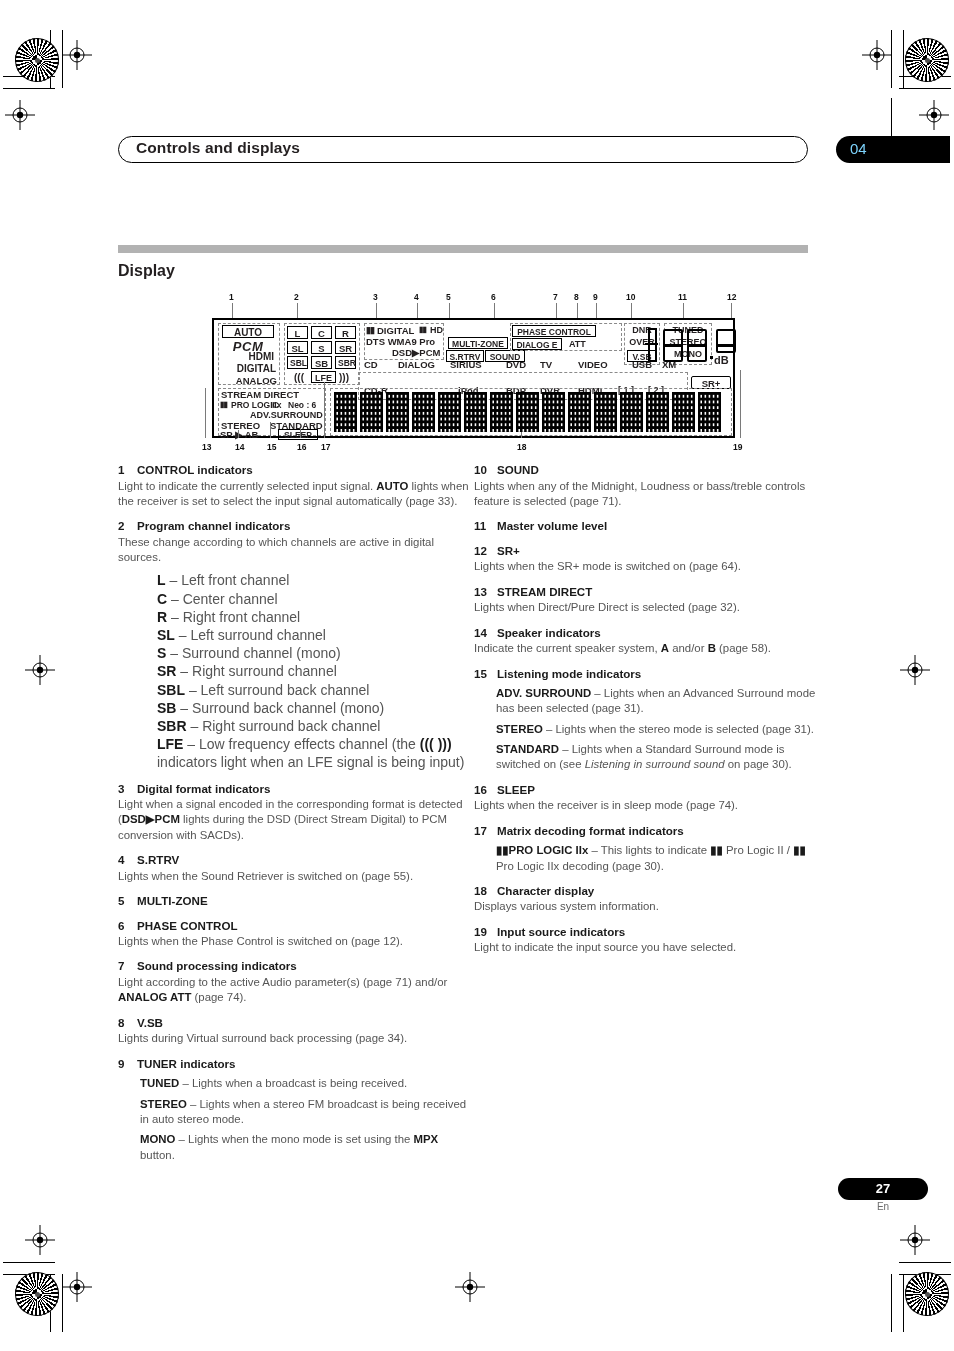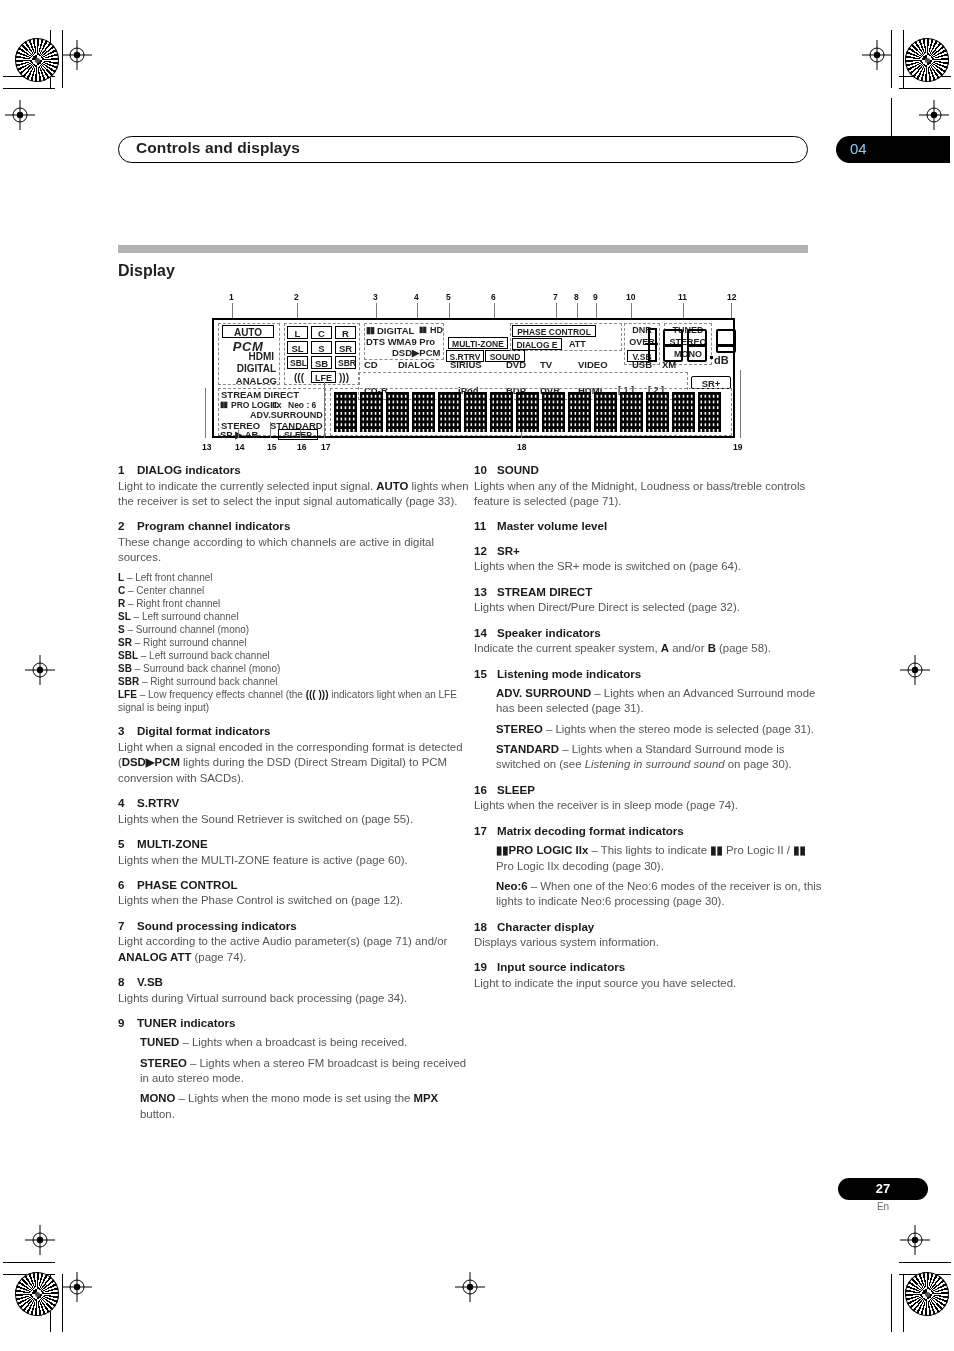--- a/index.html
+++ b/index.html
@@ -74,21 +74,21 @@
   #colR{left:474px;top:462px;}
   .item{margin-bottom:9px;}
   .hd{color:#1a1a1a;font-weight:bold;font-size:11.6px;margin-bottom:1px;
       display:flex;gap:6px;}
   .hd .n{min-width:13px;}
   .hd.two .n{min-width:17px;}
   .bd{color:#555;}
   .bd b,.bd strong{color:#1a1a1a;font-weight:bold;}
   .sub{margin-left:22px;margin-top:5px;}
   .sub b{color:#1a1a1a;}
-  .chanlist{margin-top:6px;font-size:10px;line-height:1.30;color:#555;}
+  .chanlist{margin-top:6px;font-size:14px;line-height:1.30;color:#555;margin-left:39px;}
   .chanlist div{white-space:normal;}
   .chanlist b{color:#1a1a1a;}
 
   
   #pagebadge{position:absolute;left:838px;top:1178px;width:90px;height:22px;background:#000;border-radius:11px;}
   #pagebadge span{position:absolute;left:0;right:0;top:3px;text-align:center;color:#fff;font-size:13px;font-weight:bold;}
   #pagelang{position:absolute;left:838px;top:1201px;width:90px;text-align:center;font-size:10px;color:#6b6b6b;}
 </style>
 </head>
 <body>
@@ -375,21 +375,21 @@
     <div class="callout" style="left:317px;top:150px;">18</div>
     <div class="lead" style="left:540px;top:78px;height:68px;"></div>
     <div class="callout" style="left:533px;top:150px;">19</div>
   </div>
 </div>
 
 <div class="col" id="colL">
     <div class="item">
       <div class="hd">
         <span class="n">1</span>
-        <span>DIALOG indicators</span>
+        <span>CONTROL indicators</span>
       </div>
       <div class="bd">Light to indicate the currently selected input signal. <b>AUTO</b> lights when the receiver is set to select the input signal automatically (page 33).</div>
     </div>
     <div class="item">
       <div class="hd">
         <span class="n">2</span>
         <span>Program channel indicators</span>
       </div>
       <div class="bd">These change according to which channels are active in digital sources.</div>
       <div class="chanlist">
@@ -417,21 +417,20 @@
         <span class="n">4</span>
         <span>S.RTRV</span>
       </div>
       <div class="bd">Lights when the Sound Retriever is switched on (page 55).</div>
     </div>
     <div class="item">
       <div class="hd">
         <span class="n">5</span>
         <span>MULTI-ZONE</span>
       </div>
-      <div class="bd">Lights when the MULTI-ZONE feature is active (page 60).</div>
     </div>
     <div class="item">
       <div class="hd">
         <span class="n">6</span>
         <span>PHASE CONTROL</span>
       </div>
       <div class="bd">Lights when the Phase Control is switched on (page 12).</div>
     </div>
     <div class="item">
       <div class="hd">
@@ -508,21 +507,20 @@
         <span>SLEEP</span>
       </div>
       <div class="bd">Lights when the receiver is in sleep mode (page 74).</div>
     </div>
     <div class="item">
       <div class="hd two">
         <span class="n">17</span>
         <span>Matrix decoding format indicators</span>
       </div>
       <div class="sub bd"><b>▮▮PRO LOGIC IIx</b> – This lights to indicate <b>▮▮</b> Pro Logic II / <b>▮▮</b> Pro Logic IIx decoding (page 30).</div>
-      <div class="sub bd"><b>Neo:6</b> – When one of the Neo:6 modes of the receiver is on, this lights to indicate Neo:6 processing (page 30).</div>
     </div>
     <div class="item">
       <div class="hd two">
         <span class="n">18</span>
         <span>Character display</span>
       </div>
       <div class="bd">Displays various system information.</div>
     </div>
     <div class="item">
       <div class="hd two">

